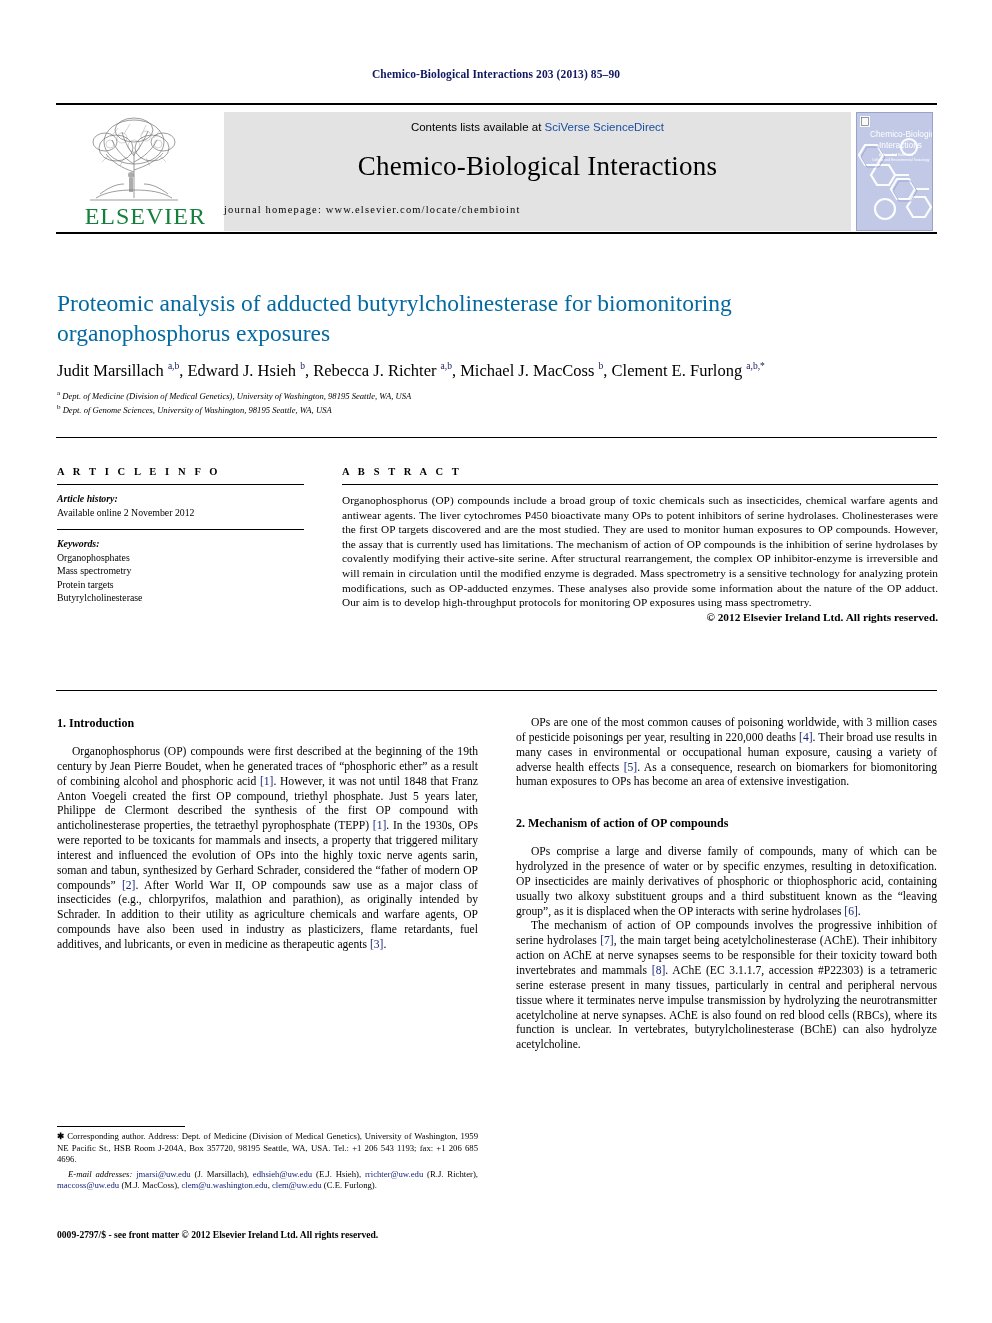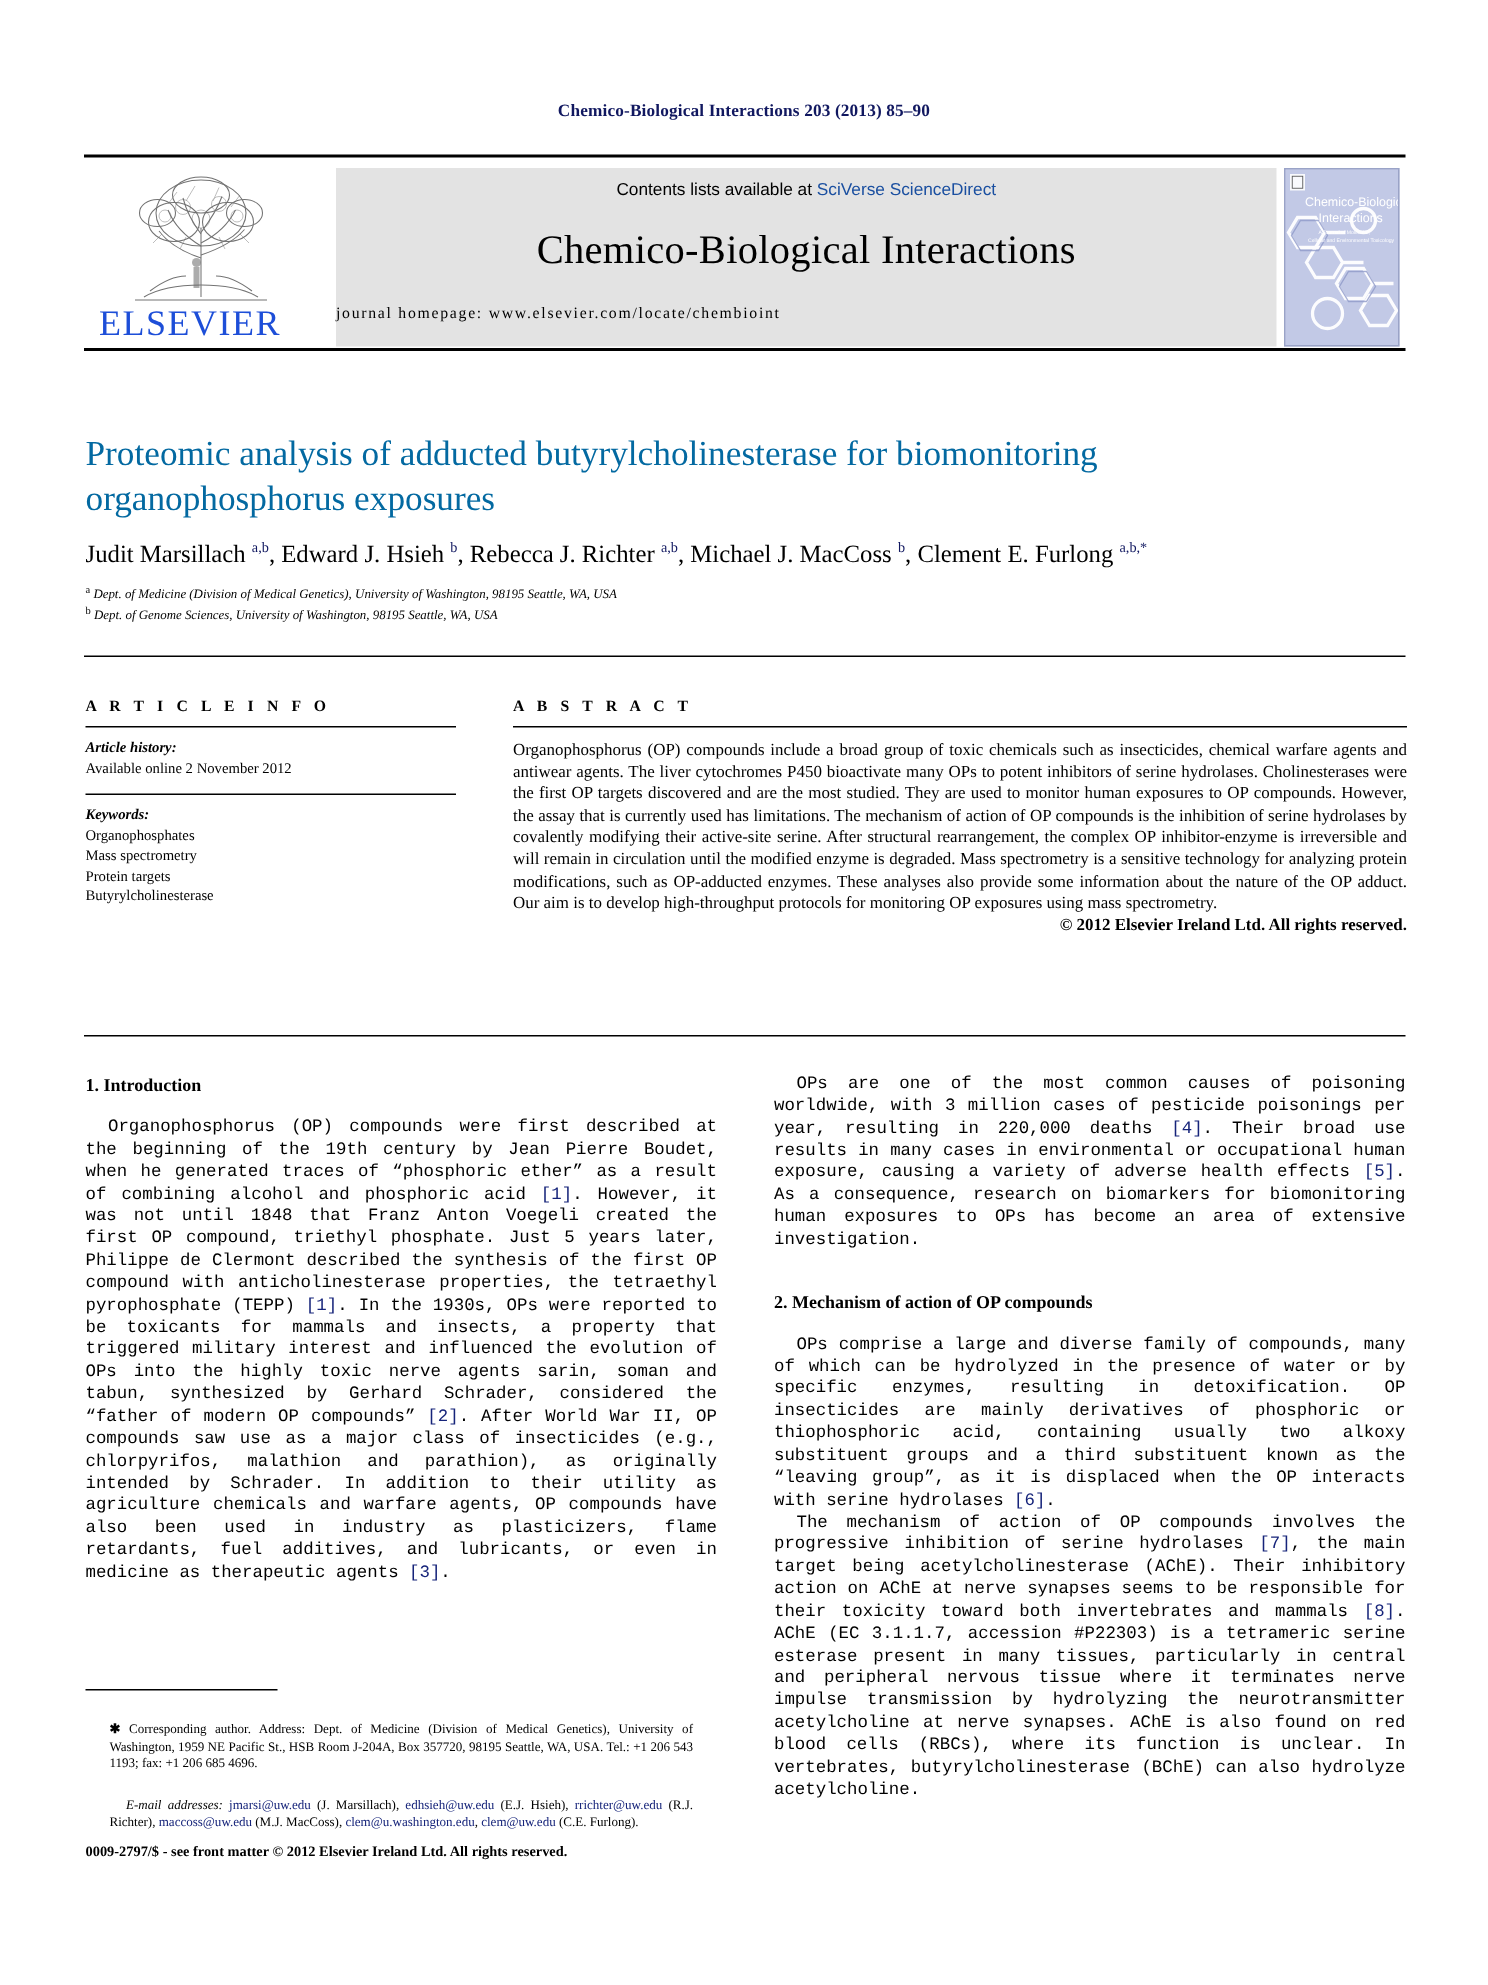--- a/index.html
+++ b/index.html
@@ -53,22 +53,22 @@
   .elsevier-block {
     position: absolute;
     left: 4px; top: 5px;
     width: 160px; height: 120px;
   }
   .tree-svg { position: absolute; left: 12px; top: 0px; }
   .elsevier-word {
     position: absolute;
     left: 6px; top: 91px;
     width: 140px;
-    text-align: left;
-    color: #1d4ed8;
+    text-align: right;
+    color: #15803d;
     font-family: "Liberation Serif", serif;
     font-size: 24px;
     letter-spacing: 1.0px;
     line-height: 26px;
   }
   .grey-band {
     position: absolute;
     left: 168px; top: 5px;
     width: 627px;
     height: 119px;
@@ -214,40 +214,40 @@
   .col-left { left: 57px; }
   .col-right { left: 516px; }
   .col h2 {
     font-size: 12px;
     font-weight: bold;
     margin: 0 0 14px 0;
     text-align: left;
     line-height: 15px;
   }
   .col h2.spaced { margin-top: 26px; }
-  .col p { margin: 0; text-indent: 15px; font-family: Liberation Mono, monospace; }
+  .col p { margin: 0; text-indent: 15px; }
   .ref { color: #16247a; }
 
   
   .foot-rule {
     position: absolute;
     left: 57px; top: 1126px;
     width: 128px;
     border-top: 1px solid #000;
   }
   .footnotes {
     position: absolute;
     left: 57px; top: 1131px;
     width: 421px;
     font-size: 8.7px;
     line-height: 11.6px;
     text-align: justify;
     color: #000;
   }
-  .footnotes p { margin: 16px; }
+  .footnotes p { margin: 0; }
   .footnotes p.indent { text-indent: 11px; margin-top: 3px; }
   .em-label { font-style: italic; }
   .mail { color: #16247a; }
 
   .imprint {
     position: absolute;
     left: 57px; top: 1228px;
     width: 430px;
     font-size: 9.6px;
     line-height: 13px;

